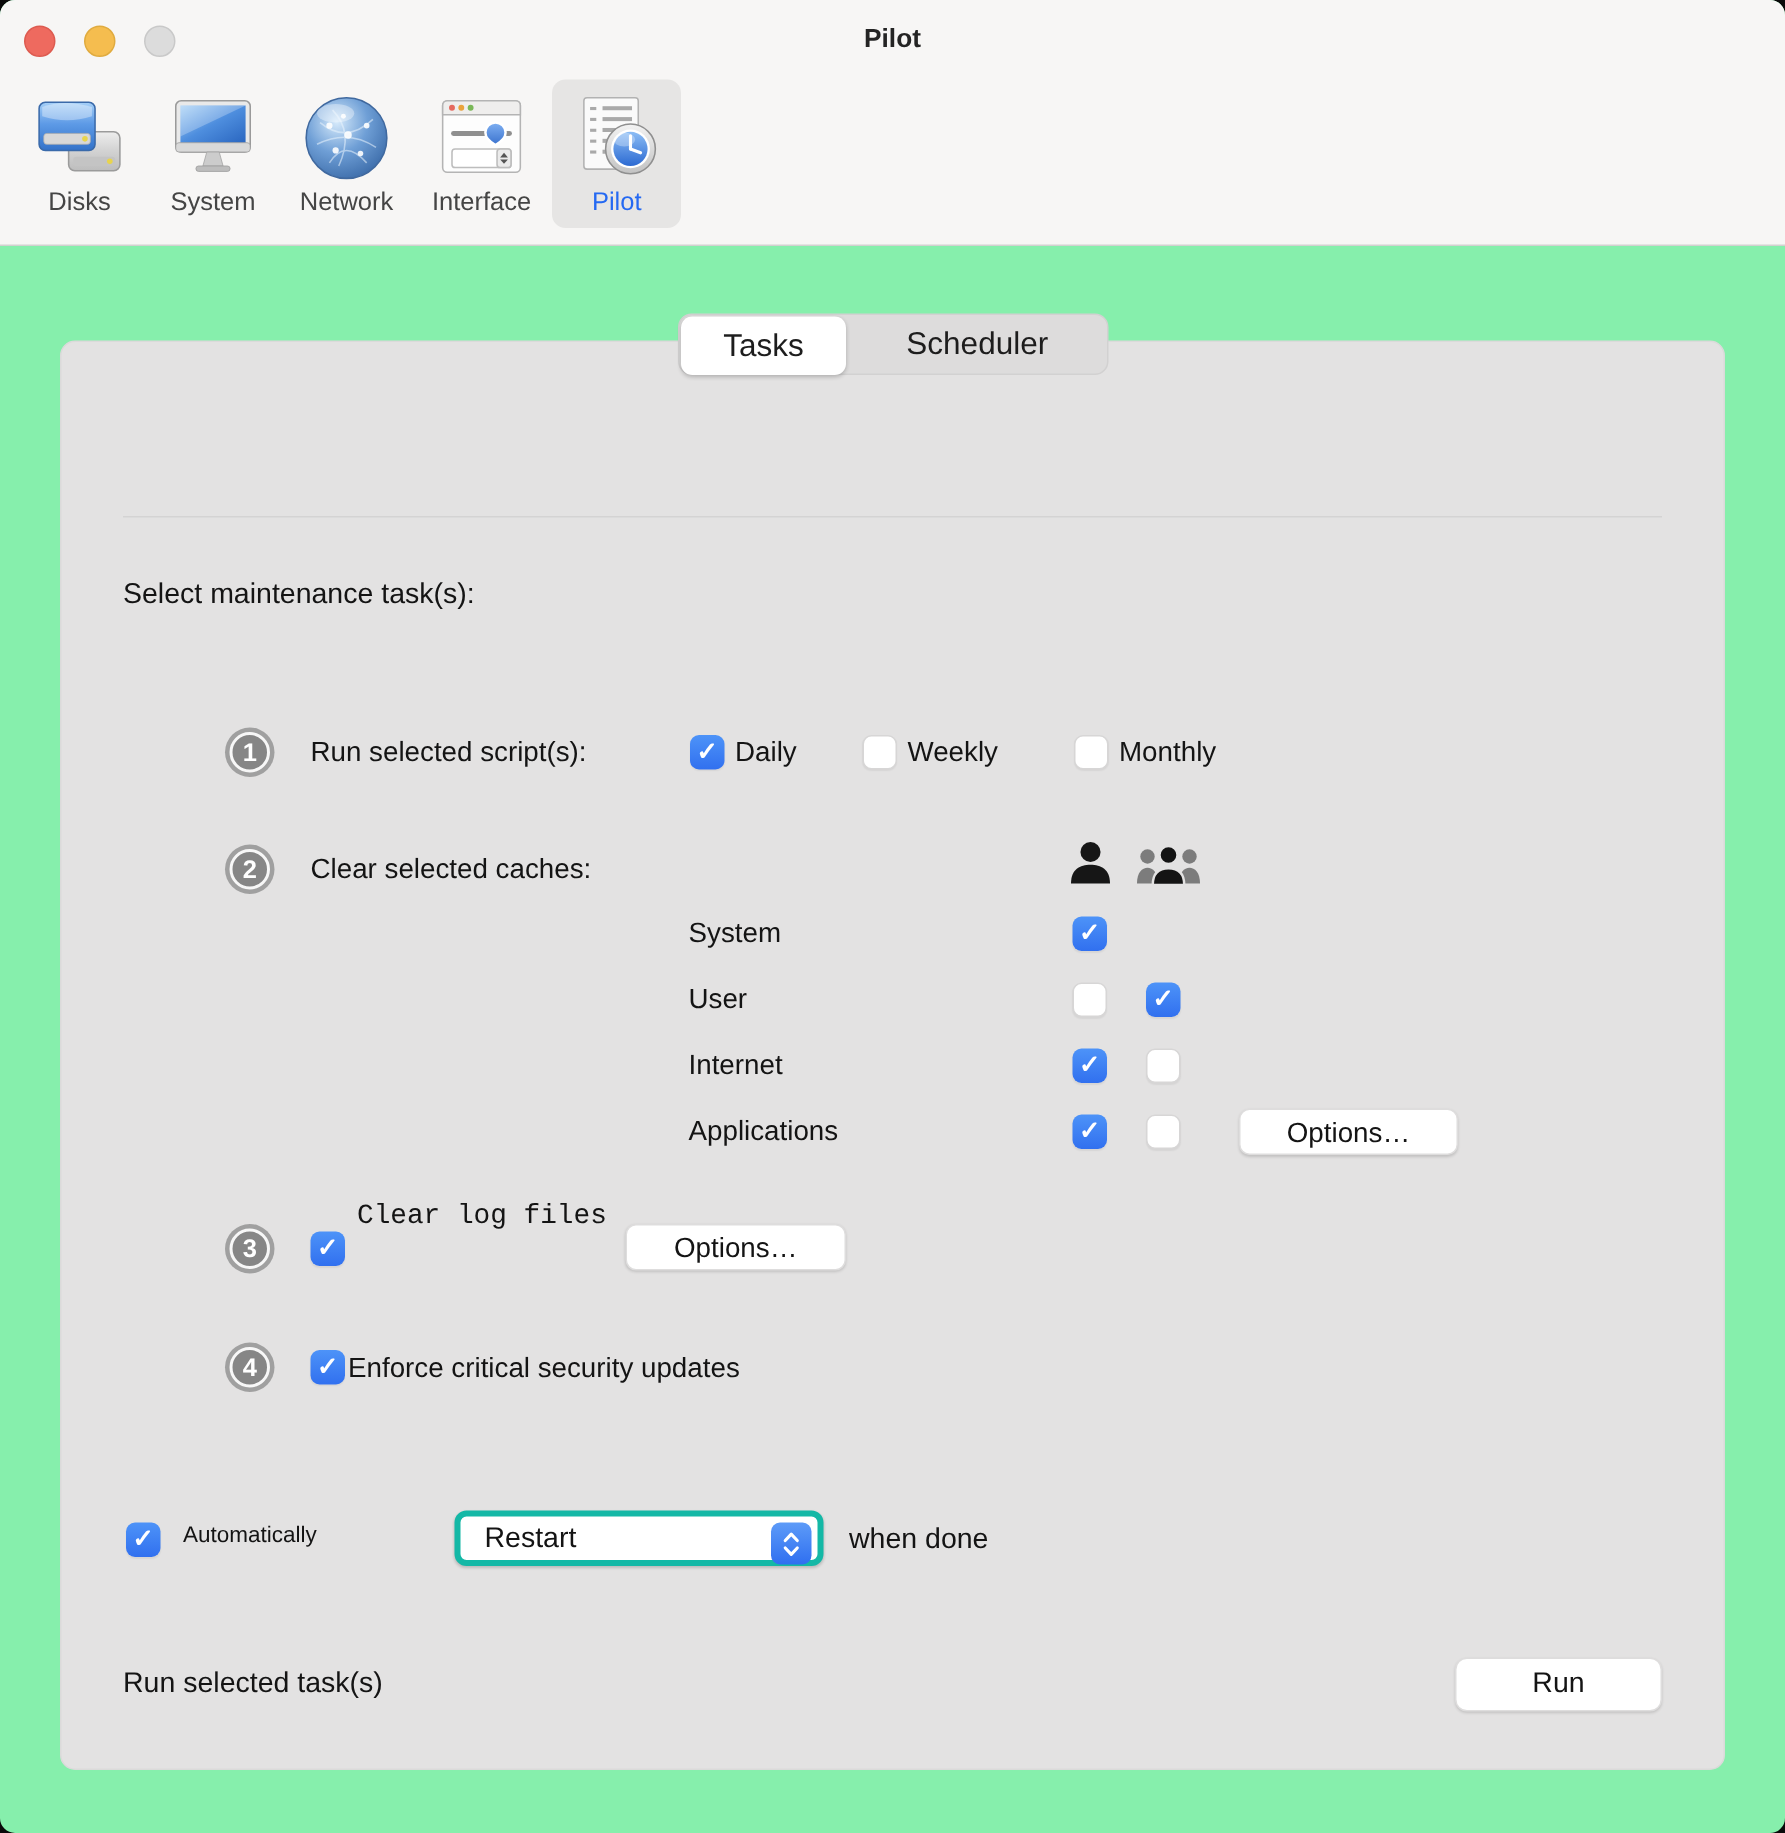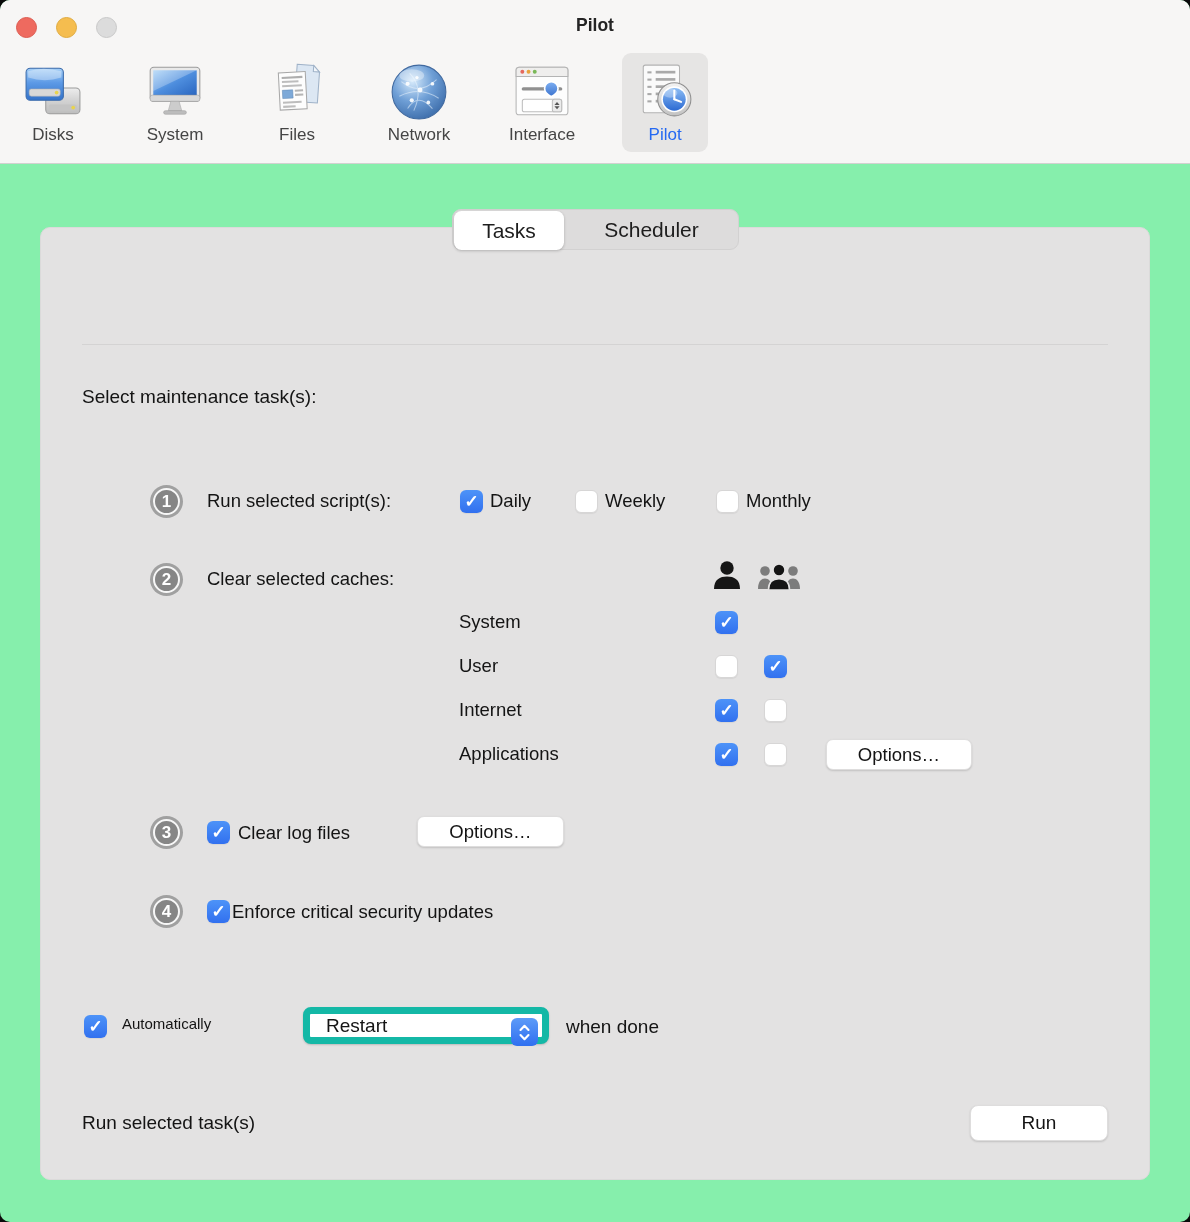--- a/index.html
+++ b/index.html
@@ -13,21 +13,21 @@
   }
   
   .header { position:absolute; top:0; left:0; right:0; height:164px;
             background:#f7f6f5; border-bottom:1px solid #d2d1d0; }
   .traffic { position:absolute; top:17px; width:21px; height:21px; border-radius:50%; }
   .t-red    { left:16px; background:#ee6a5f; border:1px solid #dd5b50; }
   .t-yellow { left:56px; background:#f5bd4f; border:1px solid #e0ab3f; }
   .t-gray   { left:96px; background:#dcdcdc; border:1px solid #c9c9c9; }
   .win-title { position:absolute; top:15px; left:0; right:0; text-align:center;
                font-size:17.5px; font-weight:bold; color:#242424; }
-  .toolbar { position:absolute; top:53px; left:10px; display:flex; align-items:flex-start;gap:33px; }
+  .toolbar { position:absolute; top:53px; left:10px; display:flex; align-items:flex-start; }
   .tb-item { display:flex; flex-direction:column; align-items:center;
              padding:5px 11px 7px 11px; border-radius:9px; margin-right:3px; }
   .tb-item.selected { background:#e6e5e4; }
   .tb-icon { width:64px; height:66px; display:flex; align-items:center; justify-content:center; }
   .tb-label { font-size:17px; color:#454545; margin-top:1px; white-space:nowrap; }
   .tb-item.selected .tb-label { color:#2569f2; }
   
   .seg { position:absolute; left:452px; top:209px; width:287px; height:41px;
          background:#dddcdc; border:1px solid #d2d1d1; border-radius:9px;
          display:flex; z-index:5; }
@@ -62,21 +62,21 @@
   .cb .cm { font-style:normal; color:#ffffff; font-size:17px; font-weight:bold; line-height:1;
             transform:translateY(-0.5px); }
   .lbl { position:absolute; font-size:18.5px; color:#141414; white-space:nowrap; }
   
   .mac-btn { position:absolute; background:#ffffff; border:1px solid #dedddd;
              border-radius:7px; box-shadow:0 1px 2px rgba(0,0,0,0.15);
              font-size:18.5px; color:#141414;
              display:flex; align-items:center; justify-content:center; }
   
   .mac-select { position:absolute; left:303px; top:1007px; width:246px; height:37px;
-                background:#ffffff; border:7px solid #14b8a6; border-radius:8px;
+                background:#ffffff; border:4px solid #14b8a6; border-radius:8px;
                 box-shadow:0 1px 2px rgba(0,0,0,0.18); display:flex; align-items:center; }
   .mac-select .val { font-size:19px; margin-left:16px; color:#141414; }
   .stepper { position:absolute; right:4px; top:4px; width:27px; height:28px; border-radius:6px;
              background:linear-gradient(#5d9bf8,#2f6ff0);
              display:flex; align-items:center; justify-content:center; }
 </style>
 </head>
 <body>
 
 <div class="window">
@@ -130,42 +130,20 @@
             <rect x="8" y="8" width="42" height="24" fill="url(#scr)"></rect>
             <path d="M8 8 L50 8 L8 28 Z" fill="#ffffff" opacity="0.25"></path>
             <rect x="5" y="32" width="48" height="6" rx="2" fill="#d9d9d9" stroke="#9a9a9a" stroke-width="0.5"></rect>
             <path d="M25 38 L33 38 L35.5 47 L22.5 47 Z" fill="#cccccc" stroke="#a2a2a2" stroke-width="0.5"></path>
             <rect x="18" y="47" width="22" height="3.5" rx="1.7" fill="#bdbdbd" stroke="#9a9a9a" stroke-width="0.5"></rect>
           </svg>
         </span>
         <span class="tb-label">System</span>
       </div>
 
-      <div class="tb-item">
-        <span class="tb-icon">
-          <svg width="56" height="58" viewBox="0 0 54 56">
-            <g transform="rotate(4 38 20)">
-              <path d="M26 3 L42 3 L48 9 L48 39 L26 39 Z" fill="#dce7f3" stroke="#9fb2c8"></path>
-              <path d="M42 3 L42 9 L48 9 Z" fill="#f2f6fa" stroke="#9fb2c8"></path>
-            </g>
-            <g transform="rotate(-3 20 30)">
-              <rect x="10" y="10" width="26" height="36" fill="#fdfdfd" stroke="#a8a8a8"></rect>
-              <rect x="13" y="14" width="20" height="2" fill="#9a9a9a" opacity="0.8"></rect>
-              <rect x="13" y="18" width="16" height="2" fill="#adadad" opacity="0.8"></rect>
-              <rect x="13" y="22" width="19" height="2" fill="#adadad" opacity="0.8"></rect>
-              <rect x="13" y="27" width="10" height="8" fill="#7da9d8" stroke="#5d87b5" stroke-width="0.5"></rect>
-              <rect x="25" y="27" width="8" height="2" fill="#b5b5b5"></rect>
-              <rect x="25" y="31" width="8" height="2" fill="#b5b5b5"></rect>
-              <rect x="13" y="38" width="18" height="2" fill="#adadad" opacity="0.8"></rect>
-              <rect x="13" y="42" width="12" height="2" fill="#adadad" opacity="0.8"></rect>
-            </g>
-          </svg>
-        </span>
-        <span class="tb-label">Files</span>
-      </div>
 
       <div class="tb-item">
         <span class="tb-icon">
           <svg width="60" height="60" viewBox="0 0 58 58">
             <defs>
               <radialGradient id="globe" cx="0.38" cy="0.3" r="0.85">
                 <stop offset="0" stop-color="#d6eafb"></stop>
                   <stop offset="0.45" stop-color="#6f9fd6"></stop>
                   <stop offset="1" stop-color="#2f5f9e"></stop>
               </radialGradient>
@@ -322,21 +300,21 @@
   <span class="cb checked" style="left:715px; top:743px;">
       <i class="cm">✓</i>
     </span>
   <span class="cb" style="left:764px; top:743px;"></span>
   <div class="mac-btn" style="left:826px; top:739px; width:146px; height:31px;">Options…</div>
 
   <div class="badge badge3">3</div>
   <span class="cb checked" style="left:207px; top:821px;">
       <i class="cm">✓</i>
     </span>
-  <div class="lbl" style="left:238px; top:822px;">Clear log files</div>
+  <div class="lbl" style="left:238px; top:800px;font-family:Liberation Mono, monospace;">Clear log files</div>
   <div class="mac-btn" style="left:417px; top:816px; width:147px; height:31px;">Options…</div>
 
   <div class="badge badge4">4</div>
   <span class="cb checked" style="left:207px; top:900px;">
       <i class="cm">✓</i>
     </span>
   <div class="lbl" style="left:232px; top:901px;">Enforce critical security updates</div>
 
   <span class="cb checked" style="left:84px; top:1015px;">
       <i class="cm">✓</i>

